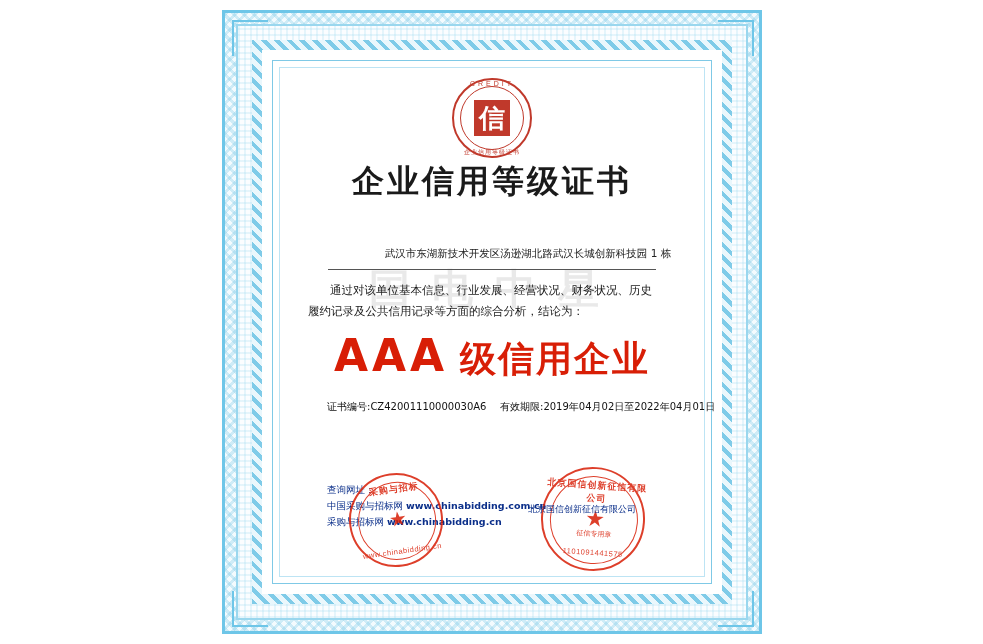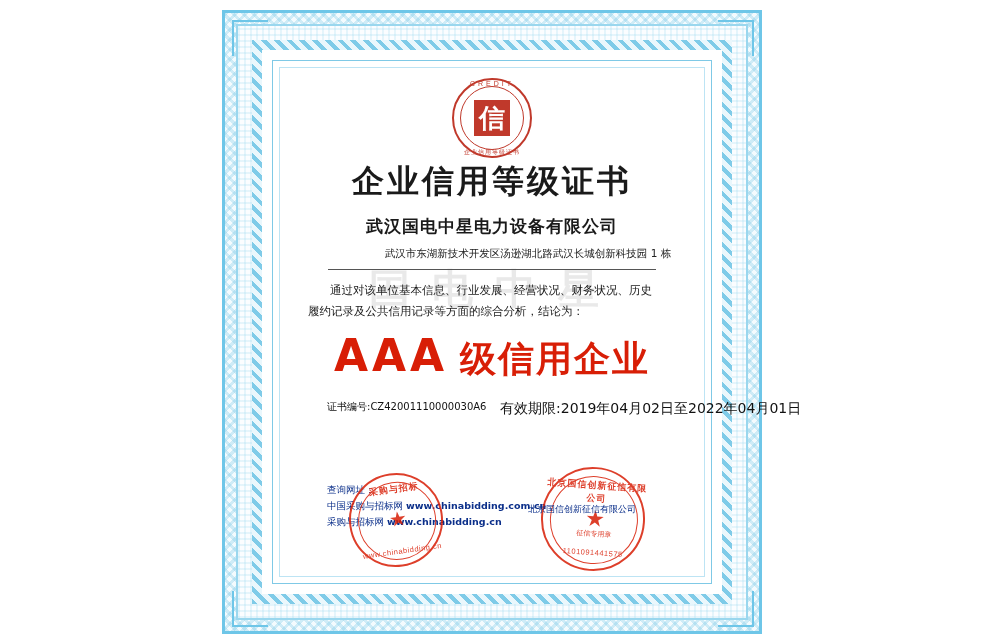--- a/index.html
+++ b/index.html
@@ -247,21 +247,21 @@
     left: 327px;
     top: 400px;
     font-size: 10px;
     color: #111111;
     font-family: "DejaVu Sans", sans-serif;
   }
   #validity {
     position: absolute;
     left: 500px;
     top: 400px;
-    font-size: 14px;
+    font-size: 10px;
     color: #111111;
     font-family: "DejaVu Sans", sans-serif;
   }
 
   
   #footer {
     position: absolute;
     left: 327px;
     top: 482px;
     font-size: 9.5px;
@@ -383,21 +383,20 @@
 
   <div id="emblem">
     <div class="ring-outer"></div>
     <div class="ring-inner"></div>
     <div class="arc-top">CREDIT</div>
     <div class="square">信</div>
     <div class="arc-bottom">企业信用等级证书</div>
   </div>
 
   <div id="main-title">企业信用等级证书</div>
-  <div id="company-name">武汉国电中星电力设备有限公司</div>
   <div id="company-address">武汉市东湖新技术开发区汤逊湖北路武汉长城创新科技园 1 栋</div>
   <div id="divider"></div>
 
   <div id="body-text">通过对该单位基本信息、行业发展、经营状况、财务状况、历史履约记录及公共信用记录等方面的综合分析，结论为：</div>
 
   <div id="grade-line">
     <span class="grade-aaa">AAA</span><span class="grade-suffix">级信用企业</span>
   </div>
 
   <div id="cert-no">

